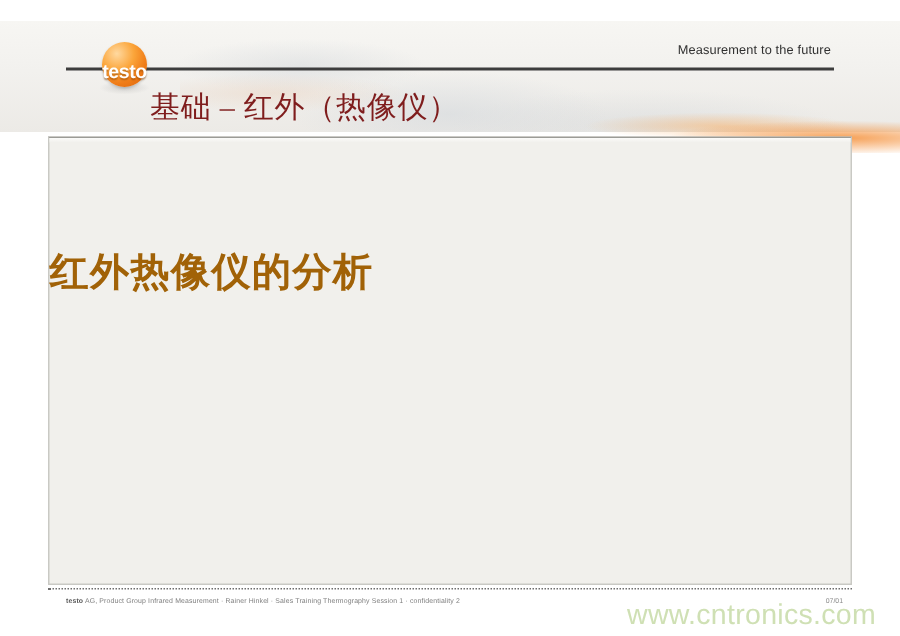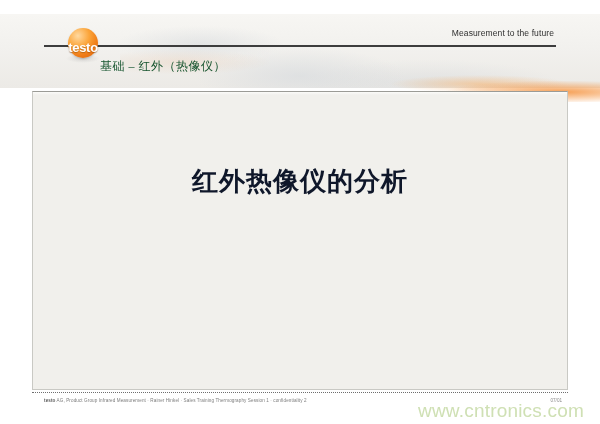--- a/index.html
+++ b/index.html
@@ -121,22 +121,22 @@
     letter-spacing: 0.1px;
     white-space: nowrap;
   }
 
   
   #slide-title {
     position: absolute;
     left: 100px;
     top: 58px;
     font-family: "Liberation Serif", serif;
-    font-size: 12px;
-    color: #14532d;
+    font-size: 20px;
+    color: #7f1d1d;
     white-space: nowrap;
     letter-spacing: 0.5px;
   }
 
   
   #content-panel {
     position: absolute;
     left: 32px;
     top: 91px;
     width: 536px;
@@ -153,25 +153,24 @@
     right: 0;
     height: 3px;
     background: linear-gradient(180deg, #fbfbf9, #f1f0ec);
   }
 
   #main-heading {
     position: absolute;
     left: 0;
     right: 0;
     top: 72px;
-    text-align: center;
     font-family: "Liberation Serif", serif;
     font-weight: bold;
     font-size: 26px;
-    color: #0f172a;
+    color: #a16207;
     letter-spacing: 1px;
   }
 
   
   #dotted-rule {
     position: absolute;
     left: 32px;
     top: 392px;
     width: 536px;
     height: 1px;

